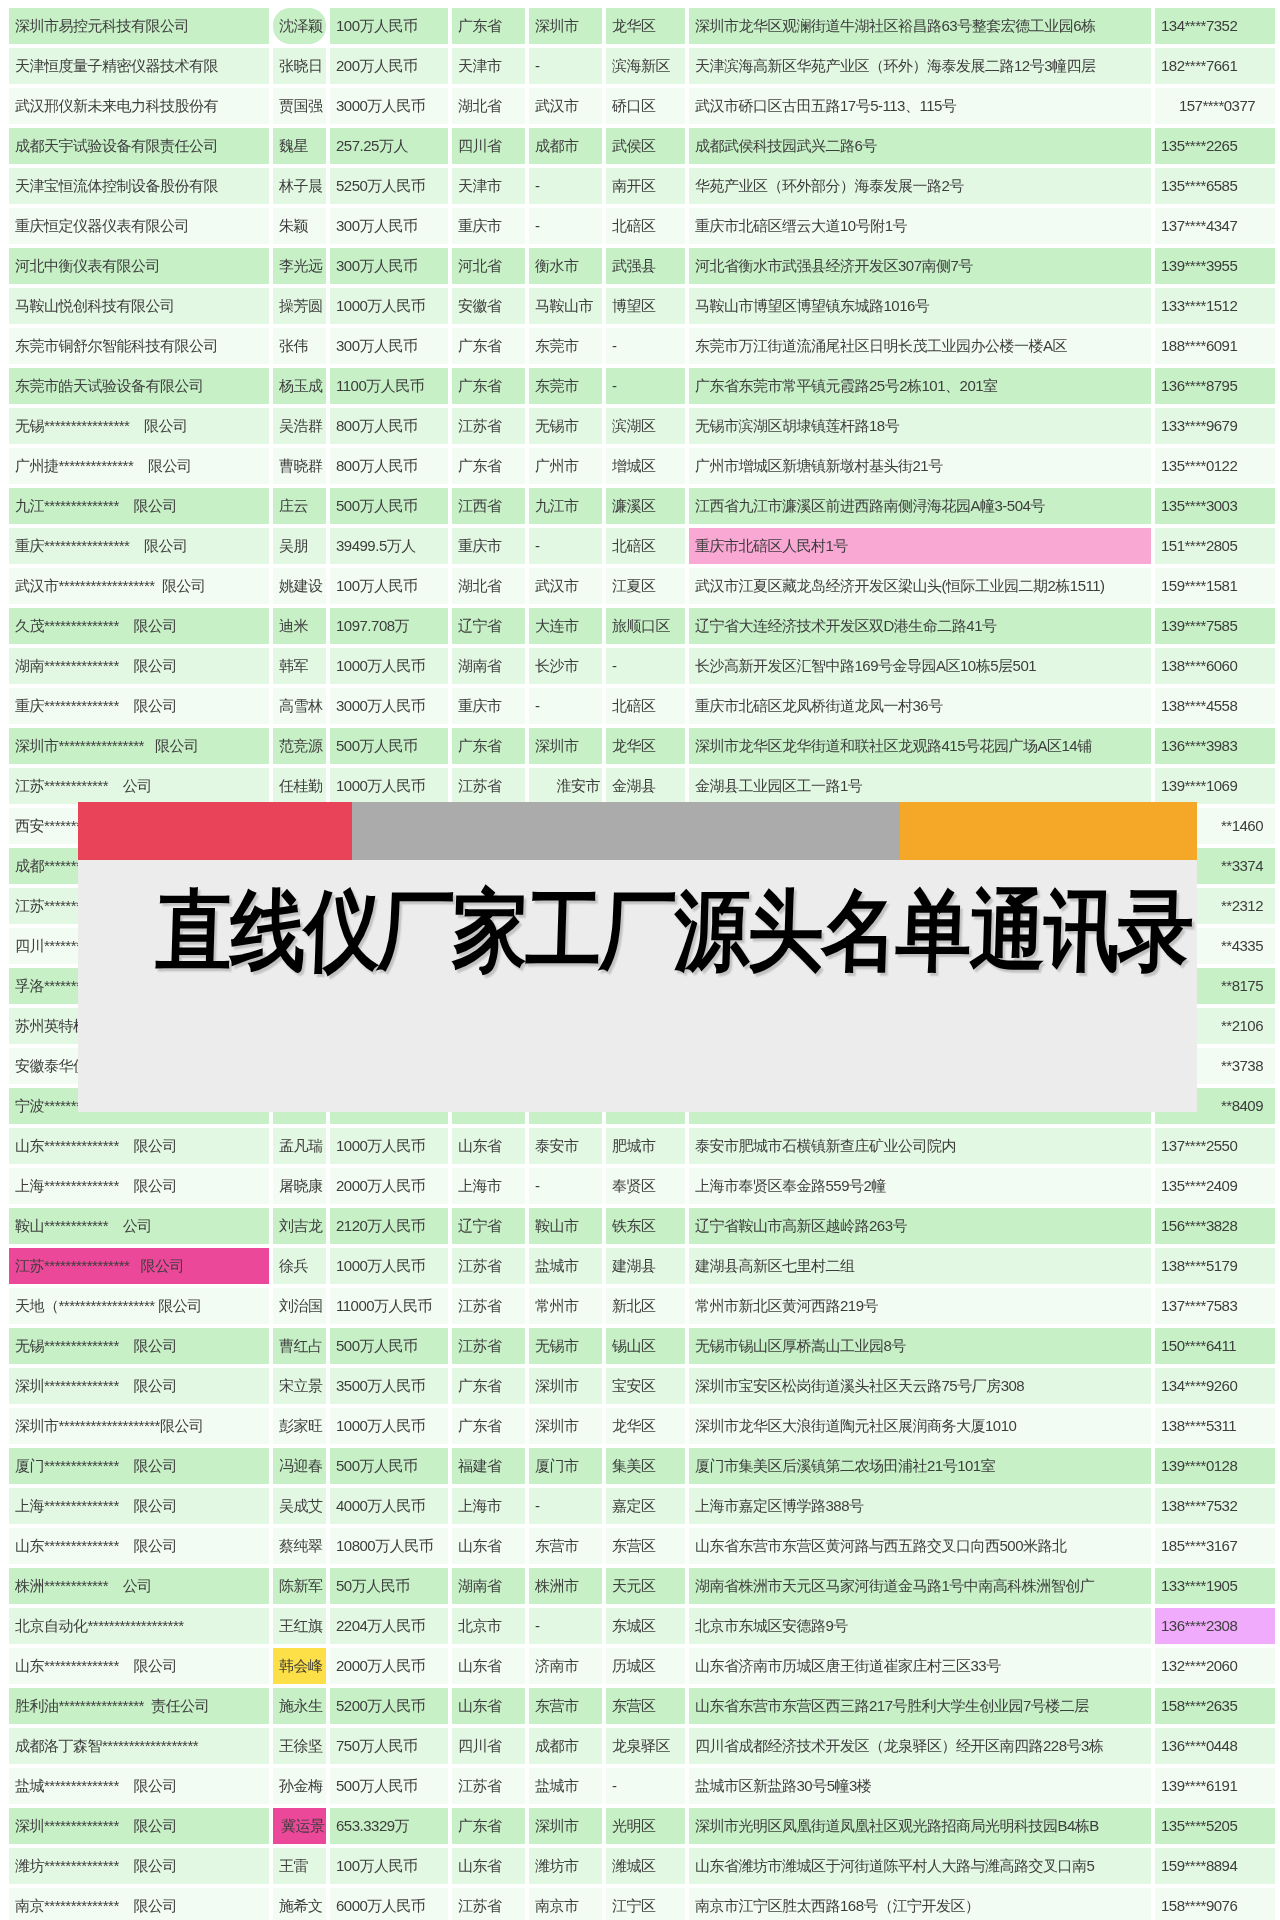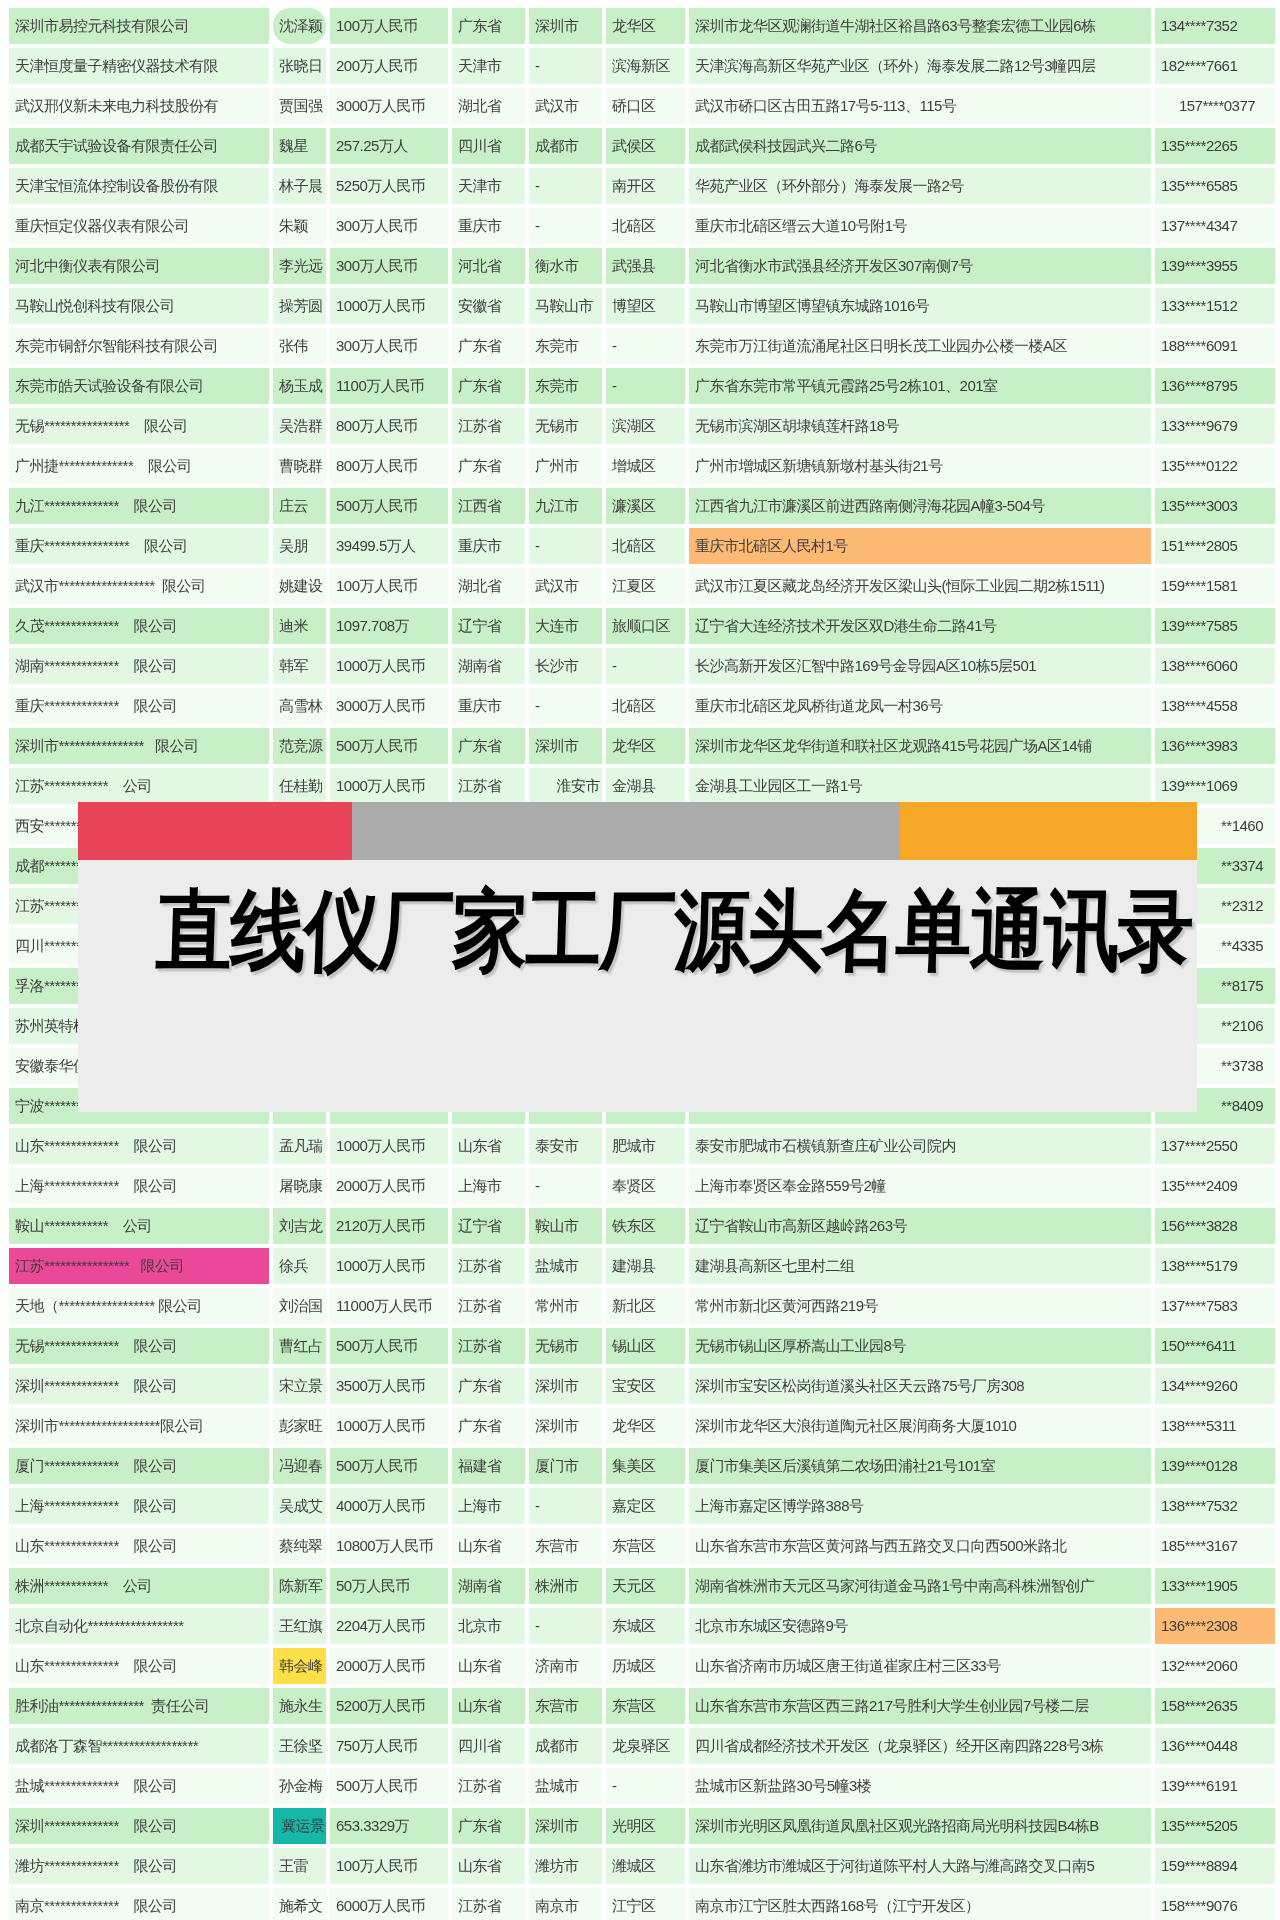--- a/index.html
+++ b/index.html
@@ -197,21 +197,21 @@
         <div class="cell c6" style="background: rgb(199, 240, 199);">江西省九江市濂溪区前进西路南侧浔海花园A幢3-504号</div>
         <div class="cell c7" style="background: rgb(199, 240, 199);">135****3003</div>
       </div>
       <div class="row">
         <div class="cell c0" style="background: rgb(227, 248, 227);">重庆****************    限公司</div>
         <div class="cell c1" style="background: rgb(227, 248, 227);">吴朋</div>
         <div class="cell c2" style="background: rgb(227, 248, 227);">39499.5万人</div>
         <div class="cell c3" style="background: rgb(227, 248, 227);">重庆市</div>
         <div class="cell c4" style="background: rgb(227, 248, 227);">-</div>
         <div class="cell c5" style="background: rgb(227, 248, 227);">北碚区</div>
-        <div class="cell c6" style="background: #fdba74;">重庆市北碚区人民村1号</div>
+        <div class="cell c6" style="background: #f9a8d4;">重庆市北碚区人民村1号</div>
         <div class="cell c7" style="background: rgb(227, 248, 227);">151****2805</div>
       </div>
       <div class="row">
         <div class="cell c0" style="background: rgb(243, 252, 243);">武汉市******************  限公司</div>
         <div class="cell c1" style="background: rgb(243, 252, 243);">姚建设</div>
         <div class="cell c2" style="background: rgb(243, 252, 243);">100万人民币</div>
         <div class="cell c3" style="background: rgb(243, 252, 243);">湖北省</div>
         <div class="cell c4" style="background: rgb(243, 252, 243);">武汉市</div>
         <div class="cell c5" style="background: rgb(243, 252, 243);">江夏区</div>
         <div class="cell c6" style="background: rgb(243, 252, 243);">武汉市江夏区藏龙岛经济开发区梁山头(恒际工业园二期2栋1511)</div>
@@ -468,21 +468,21 @@
         <div class="cell c7" style="background: rgb(199, 240, 199);">133****1905</div>
       </div>
       <div class="row">
         <div class="cell c0" style="background: rgb(227, 248, 227);">北京自动化******************</div>
         <div class="cell c1" style="background: rgb(227, 248, 227);">王红旗</div>
         <div class="cell c2" style="background: rgb(227, 248, 227);">2204万人民币</div>
         <div class="cell c3" style="background: rgb(227, 248, 227);">北京市</div>
         <div class="cell c4" style="background: rgb(227, 248, 227);">-</div>
         <div class="cell c5" style="background: rgb(227, 248, 227);">东城区</div>
         <div class="cell c6" style="background: rgb(227, 248, 227);">北京市东城区安德路9号</div>
-        <div class="cell c7" style="background: #fdba74;">136****2308</div>
+        <div class="cell c7" style="background: #f0abfc;">136****2308</div>
       </div>
       <div class="row">
         <div class="cell c0" style="background: rgb(243, 252, 243);">山东**************    限公司</div>
         <div class="cell c1" style="background: #fde047; font-family: Liberation Serif, serif;">韩会峰</div>
         <div class="cell c2" style="background: rgb(243, 252, 243);">2000万人民币</div>
         <div class="cell c3" style="background: rgb(243, 252, 243);">山东省</div>
         <div class="cell c4" style="background: rgb(243, 252, 243);">济南市</div>
         <div class="cell c5" style="background: rgb(243, 252, 243);">历城区</div>
         <div class="cell c6" style="background: rgb(243, 252, 243);">山东省济南市历城区唐王街道崔家庄村三区33号</div>
         <div class="cell c7" style="background: rgb(243, 252, 243);">132****2060</div>
@@ -512,21 +512,21 @@
         <div class="cell c1" style="background: rgb(243, 252, 243);">孙金梅</div>
         <div class="cell c2" style="background: rgb(243, 252, 243);">500万人民币</div>
         <div class="cell c3" style="background: rgb(243, 252, 243);">江苏省</div>
         <div class="cell c4" style="background: rgb(243, 252, 243);">盐城市</div>
         <div class="cell c5" style="background: rgb(243, 252, 243);">-</div>
         <div class="cell c6" style="background: rgb(243, 252, 243);">盐城市区新盐路30号5幢3楼</div>
         <div class="cell c7" style="background: rgb(243, 252, 243);">139****6191</div>
       </div>
       <div class="row">
         <div class="cell c0" style="background: rgb(199, 240, 199);">深圳**************    限公司</div>
-        <div class="cell c1" style="background: #14b8a6; padding-left: 8px;">冀运景</div>
+        <div class="cell c1" style="background: #ec4899; padding-left: 8px;">冀运景</div>
         <div class="cell c2" style="background: rgb(199, 240, 199);">653.3329万</div>
         <div class="cell c3" style="background: rgb(199, 240, 199);">广东省</div>
         <div class="cell c4" style="background: rgb(199, 240, 199);">深圳市</div>
         <div class="cell c5" style="background: rgb(199, 240, 199);">光明区</div>
         <div class="cell c6" style="background: rgb(199, 240, 199);">深圳市光明区凤凰街道凤凰社区观光路招商局光明科技园B4栋B</div>
         <div class="cell c7" style="background: rgb(199, 240, 199);">135****5205</div>
       </div>
       <div class="row">
         <div class="cell c0" style="background: rgb(227, 248, 227);">潍坊**************    限公司</div>
         <div class="cell c1" style="background: rgb(227, 248, 227);">王雷</div>

